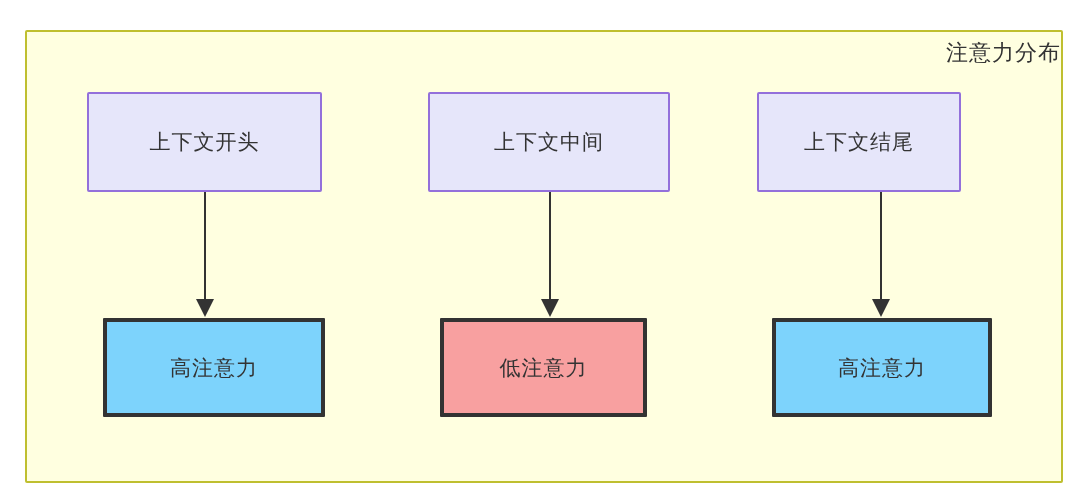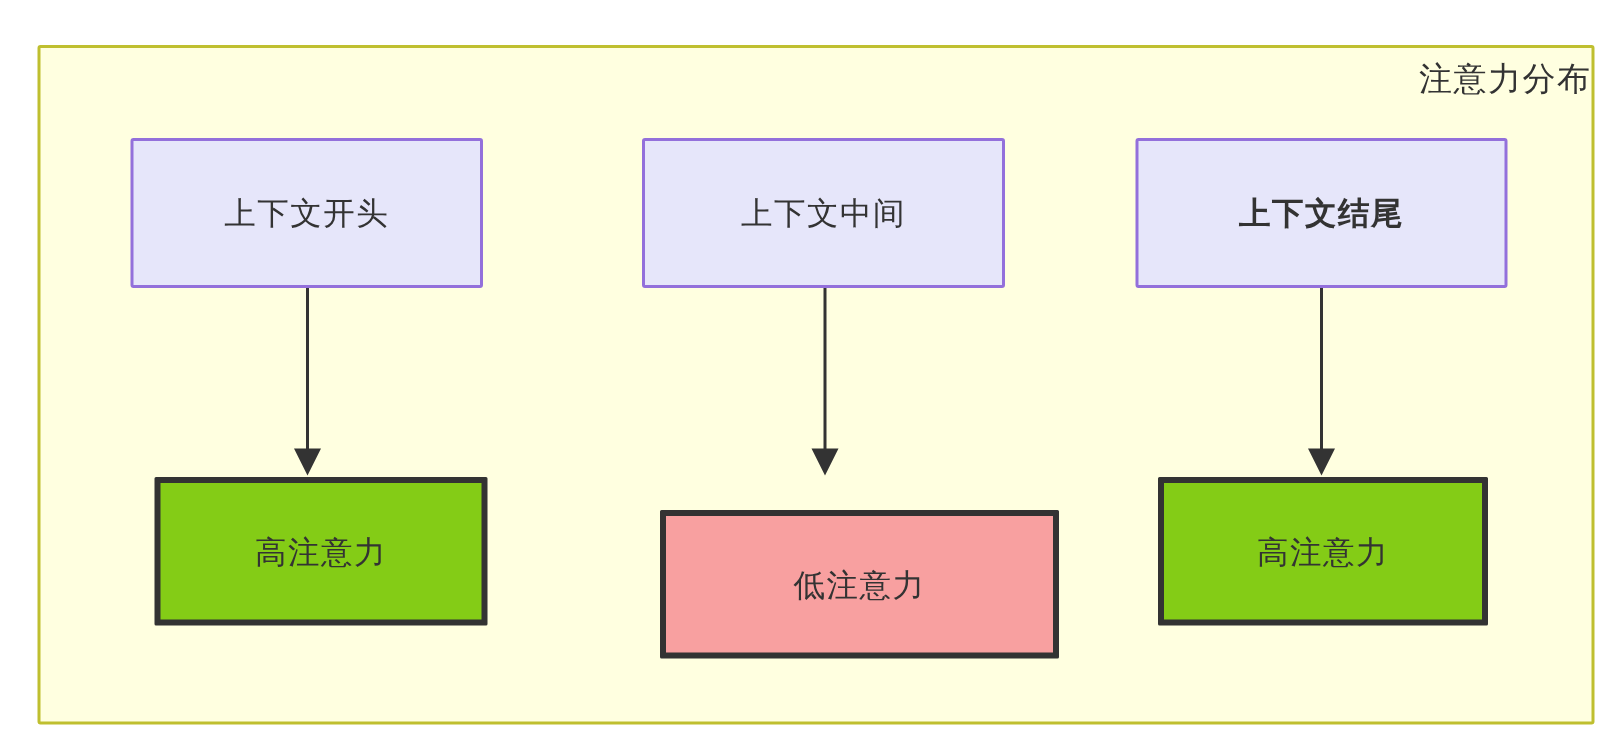--- a/index.html
+++ b/index.html
@@ -59,32 +59,32 @@
   .node.top {
     background: #e6e6fa;
     border: 2px solid #9370db;
     border-radius: 2px;
   }
   .node.leaf {
     border: 4px solid #333333;
     border-radius: 1px;
   }
   .node.leaf.high {
-    background: #84cc16;
+    background: #7dd3fc;
   }
   .node.leaf.low {
     background: #f8a0a0;
   }
   
   #top-0 { left: 87px;  top: 92px; width: 235px; height: 100px; }
   #top-1 { left: 428px; top: 92px; width: 242px; height: 100px; }
-  #top-2 { left: 757px; top: 92px; width: 248px; height: 100px; font-weight: bold; }
+  #top-2 { left: 757px; top: 92px; width: 204px; height: 100px; }
   
   #leaf-0 { left: 103px; top: 318px; width: 222px; height: 99px; }
-  #leaf-1 { left: 440px; top: 318px; width: 266px; height: 99px; margin-top: 22px; }
+  #leaf-1 { left: 440px; top: 318px; width: 207px; height: 99px; }
   #leaf-2 { left: 772px; top: 318px; width: 220px; height: 99px; }
 
   
   #arrows {
     position: absolute;
     left: 0;
     top: 0;
     width: 1080px;
     height: 496px;
     pointer-events: none;

